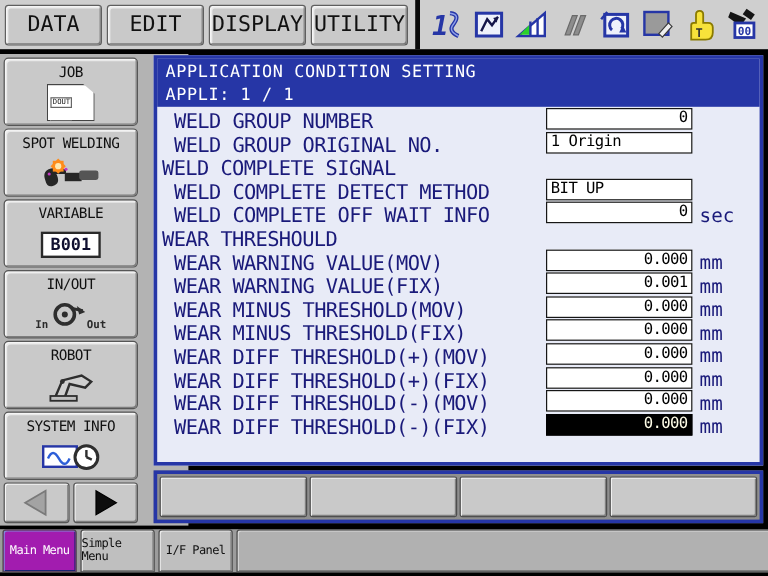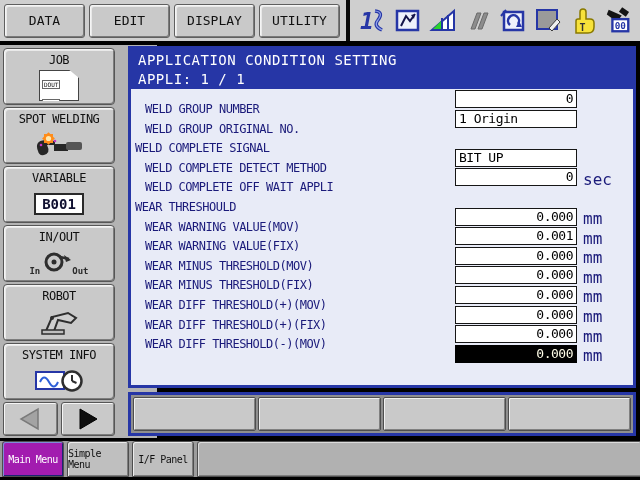--- a/index.html
+++ b/index.html
@@ -4,21 +4,21 @@
 <style>
   html,body{margin:0;padding:0;background:#000;}
   #app{position:relative;width:640px;height:480px;background:#000;overflow:hidden;
        font-family:"DejaVu Sans Mono","Liberation Mono",monospace;}
 
   
   #topbar{position:absolute;left:0;top:0;width:640px;height:41px;background:#cfcfcf;
           display:flex;align-items:center;}
   .menubtn{width:79px;height:32px;margin-left:4px;background:#c9c9c9;border-radius:3px;
            border:1px solid #5f5f5f;display:flex;align-items:center;justify-content:center;
-           font-size:13px;color:#111;
+           font-size:18px;color:#111;
            box-shadow:inset 1px 1px 0 #f5f5f5, inset -1px -1px 0 #7a7a7a, inset 2px 2px 0 #e9e9e9;}
   #topbar-divider{width:4px;height:41px;background:#0a0a0a;margin-left:6px;}
   #status-icons{display:flex;align-items:center;gap:7px;margin-left:9px;}
   .staticon{width:28px;height:30px;display:flex;align-items:center;justify-content:center;}
 
   
   #sidebar{position:absolute;left:0;top:45px;width:117px;height:393px;background:#b3b3b3;padding-left:40px;}
   .side-item{position:absolute;left:3px;width:110px;height:55px;background:#c9c9c9;
              border-radius:4px;border:1px solid #565656;
              box-shadow:inset 1px 1px 0 #f5f5f5, inset -1px -1px 0 #7d7d7d, inset 2px 2px 0 #e9e9e9;
@@ -44,21 +44,21 @@
   .inout-text{font-size:9px;color:#2a2a2a;font-weight:bold;}
 
   
   #content{position:absolute;left:128px;top:46px;width:508px;height:342px;box-sizing:border-box;
            background:#e8ebf7;border:3px solid #2636a6;}
   #content-header{height:40px;background:#2636a6;color:#fff;padding:2px 7px;box-sizing:border-box;}
   #content-header .t1{font-size:14px;line-height:19px;letter-spacing:0.5px;}
   #content-header .t2{font-size:14px;line-height:18px;letter-spacing:0.5px;}
   #rows{position:relative;}
   .row{position:relative;height:19.6px;}
-  .rowlabel{position:absolute;left:14px;top:13px;font-size:12px;color:#1a1a7a;white-space:pre;letter-spacing:-0.5px;}
+  .rowlabel{position:absolute;left:14px;top:3px;font-size:17px;color:#1a1a7a;white-space:pre;letter-spacing:-0.5px;}
   .row.section .rowlabel{left:4px;}
   .field{position:absolute;left:324px;top:1px;width:114px;height:16px;background:#fff;
          border:1px solid #161616;font-size:13px;line-height:16px;color:#000;
          padding:0 3px;letter-spacing:-0.5px;}
   .field.right{text-align:right;}
   .field.selected{background:#000;color:#fffde8;border-color:#000;}
   .unit{position:absolute;left:452px;top:2.5px;font-size:16px;color:#1a1a7a;}
 
   
   #bottom-row{position:absolute;left:128px;top:392px;width:508px;height:44px;box-sizing:border-box;
@@ -251,21 +251,21 @@
           <div class="field">1 Origin</div>
         </div>
         <div class="row section">
           <span class="rowlabel">WELD COMPLETE SIGNAL</span>
         </div>
         <div class="row">
           <span class="rowlabel">WELD COMPLETE DETECT METHOD</span>
           <div class="field">BIT UP</div>
         </div>
         <div class="row">
-          <span class="rowlabel">WELD COMPLETE OFF WAIT APPLI</span>
+          <span class="rowlabel">WELD COMPLETE OFF WAIT INFO</span>
           <div class="field right">0</div>
           <span class="unit">sec</span>
         </div>
         <div class="row section">
           <span class="rowlabel">WEAR THRESHOULD</span>
         </div>
         <div class="row">
           <span class="rowlabel">WEAR WARNING VALUE(MOV)</span>
           <div class="field right">0.000</div>
           <span class="unit">mm</span>
@@ -294,20 +294,21 @@
           <span class="rowlabel">WEAR DIFF THRESHOLD(+)(FIX)</span>
           <div class="field right">0.000</div>
           <span class="unit">mm</span>
         </div>
         <div class="row">
           <span class="rowlabel">WEAR DIFF THRESHOLD(-)(MOV)</span>
           <div class="field right">0.000</div>
           <span class="unit">mm</span>
         </div>
         <div class="row">
+          <span class="rowlabel">WEAR DIFF THRESHOLD(-)(FIX)</span>
           <div class="field right selected">0.000</div>
           <span class="unit">mm</span>
         </div>
       </div>
   </div>
 
   <div id="bottom-row">
       <div class="slot"></div>
       <div class="slot"></div>
       <div class="slot"></div>

